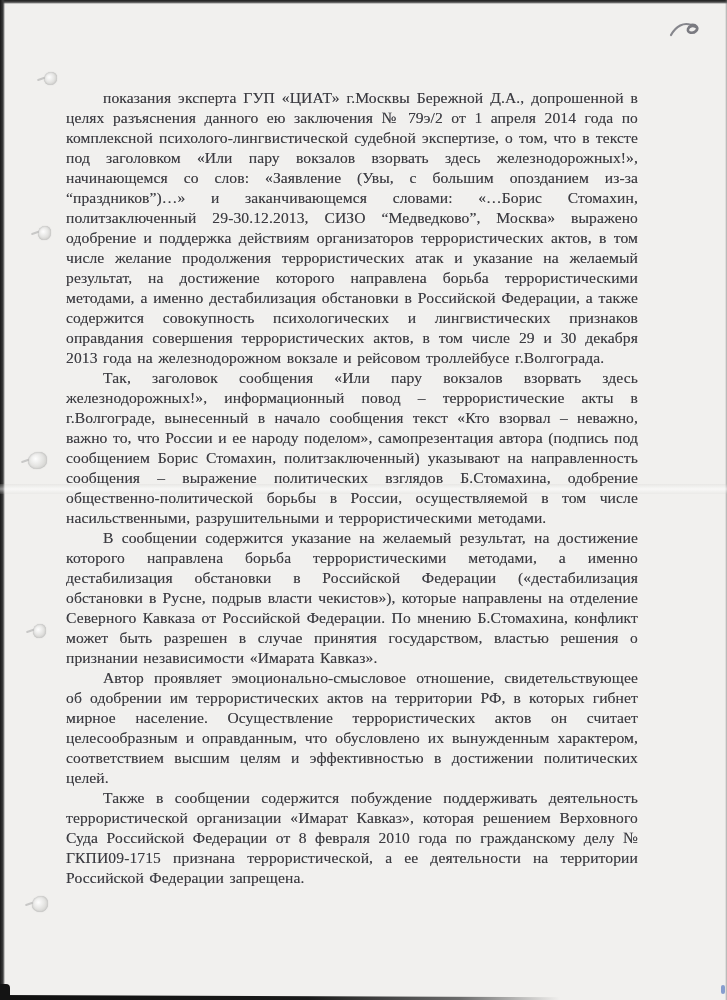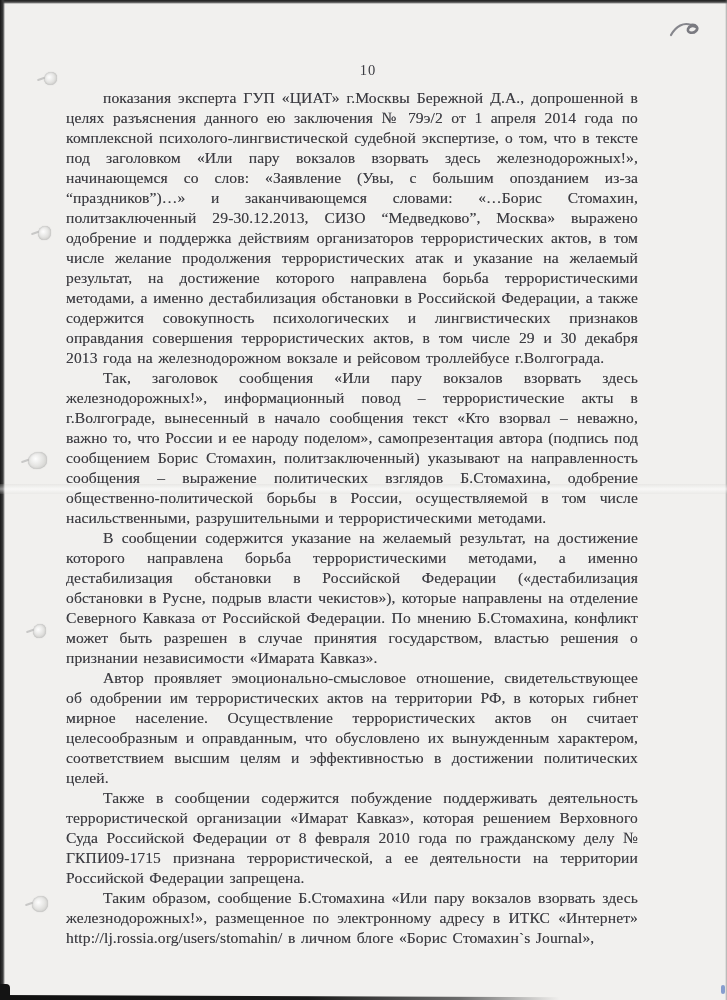--- a/index.html
+++ b/index.html
@@ -116,24 +116,22 @@
   <div class="crumple c4"></div>
   <div class="crumple c5"></div>
 
   <svg class="pen-squiggle" viewBox="0 0 40 28">
     <path d="M3 18 C 8 9, 16 5, 23 8" fill="none" stroke="#86868c" stroke-width="2.2" stroke-linecap="round"></path>
     <path d="M23 8 c 5 -1, 8 3, 5 6 c -3 3, -9 2, -8 -2 c 1 -3, 5 -4, 8 -2" fill="none" stroke="#7a7a80" stroke-width="2.6" stroke-linecap="round"></path>
   </svg>
 
   <div class="blue-speck"></div>
 
-  <div class="page-number">10</div>
 
   <div class="text-block">
     <p>показания эксперта ГУП «ЦИАТ» г.Москвы Бережной Д.А., допрошенной в целях разъяснения данного ею заключения № 79э/2 от 1 апреля 2014 года по комплексной психолого-лингвистической судебной экспертизе, о том, что в тексте под заголовком «Или пару вокзалов взорвать здесь железнодорожных!», начинающемся со слов: «Заявление (Увы, с большим опозданием из-за “праздников”)…» и заканчивающемся словами: «…Борис Стомахин, политзаключенный 29-30.12.2013, СИЗО “Медведково”, Москва» выражено одобрение и поддержка действиям организаторов террористических актов, в том числе желание продолжения террористических атак и указание на желаемый результат, на достижение которого направлена борьба террористическими методами, а именно дестабилизация обстановки в Российской Федерации, а также содержится совокупность психологических и лингвистических признаков оправдания совершения террористических актов, в том числе 29 и 30 декабря 2013 года на железнодорожном вокзале и рейсовом троллейбусе г.Волгограда.</p>
     <p>Так, заголовок сообщения «Или пару вокзалов взорвать здесь железнодорожных!», информационный повод – террористические акты в г.Волгограде, вынесенный в начало сообщения текст «Кто взорвал – неважно, важно то, что России и ее народу поделом», самопрезентация автора (подпись под сообщением Борис Стомахин, политзаключенный) указывают на направленность сообщения – выражение политических взглядов Б.Стомахина, одобрение общественно-политической борьбы в России, осуществляемой в том числе насильственными, разрушительными и террористическими методами.</p>
     <p>В сообщении содержится указание на желаемый результат, на достижение которого направлена борьба террористическими методами, а именно дестабилизация обстановки в Российской Федерации («дестабилизация обстановки в Русне, подрыв власти чекистов»), которые направлены на отделение Северного Кавказа от Российской Федерации. По мнению Б.Стомахина, конфликт может быть разрешен в случае принятия государством, властью решения о признании независимости «Имарата Кавказ».</p>
     <p>Автор проявляет эмоционально-смысловое отношение, свидетельствующее об одобрении им террористических актов на территории РФ, в которых гибнет мирное население. Осуществление террористических актов он считает целесообразным и оправданным, что обусловлено их вынужденным характером, соответствием высшим целям и эффективностью в достижении политических целей.</p>
     <p>Также в сообщении содержится побуждение поддерживать деятельность террористической организации «Имарат Кавказ», которая решением Верховного Суда Российской Федерации от 8 февраля 2010 года по гражданскому делу № ГКПИ09-1715 признана террористической, а ее деятельности на территории Российской Федерации запрещена.</p>
-    <p>Таким образом, сообщение Б.Стомахина «Или пару вокзалов взорвать здесь железнодорожных!», размещенное по электронному адресу в ИТКС «Интернет» http://lj.rossia.org/users/stomahin/ в личном блоге «Борис Стомахин`s Journal»,</p>
   </div>
 
 </div>
 
 </body></html>

